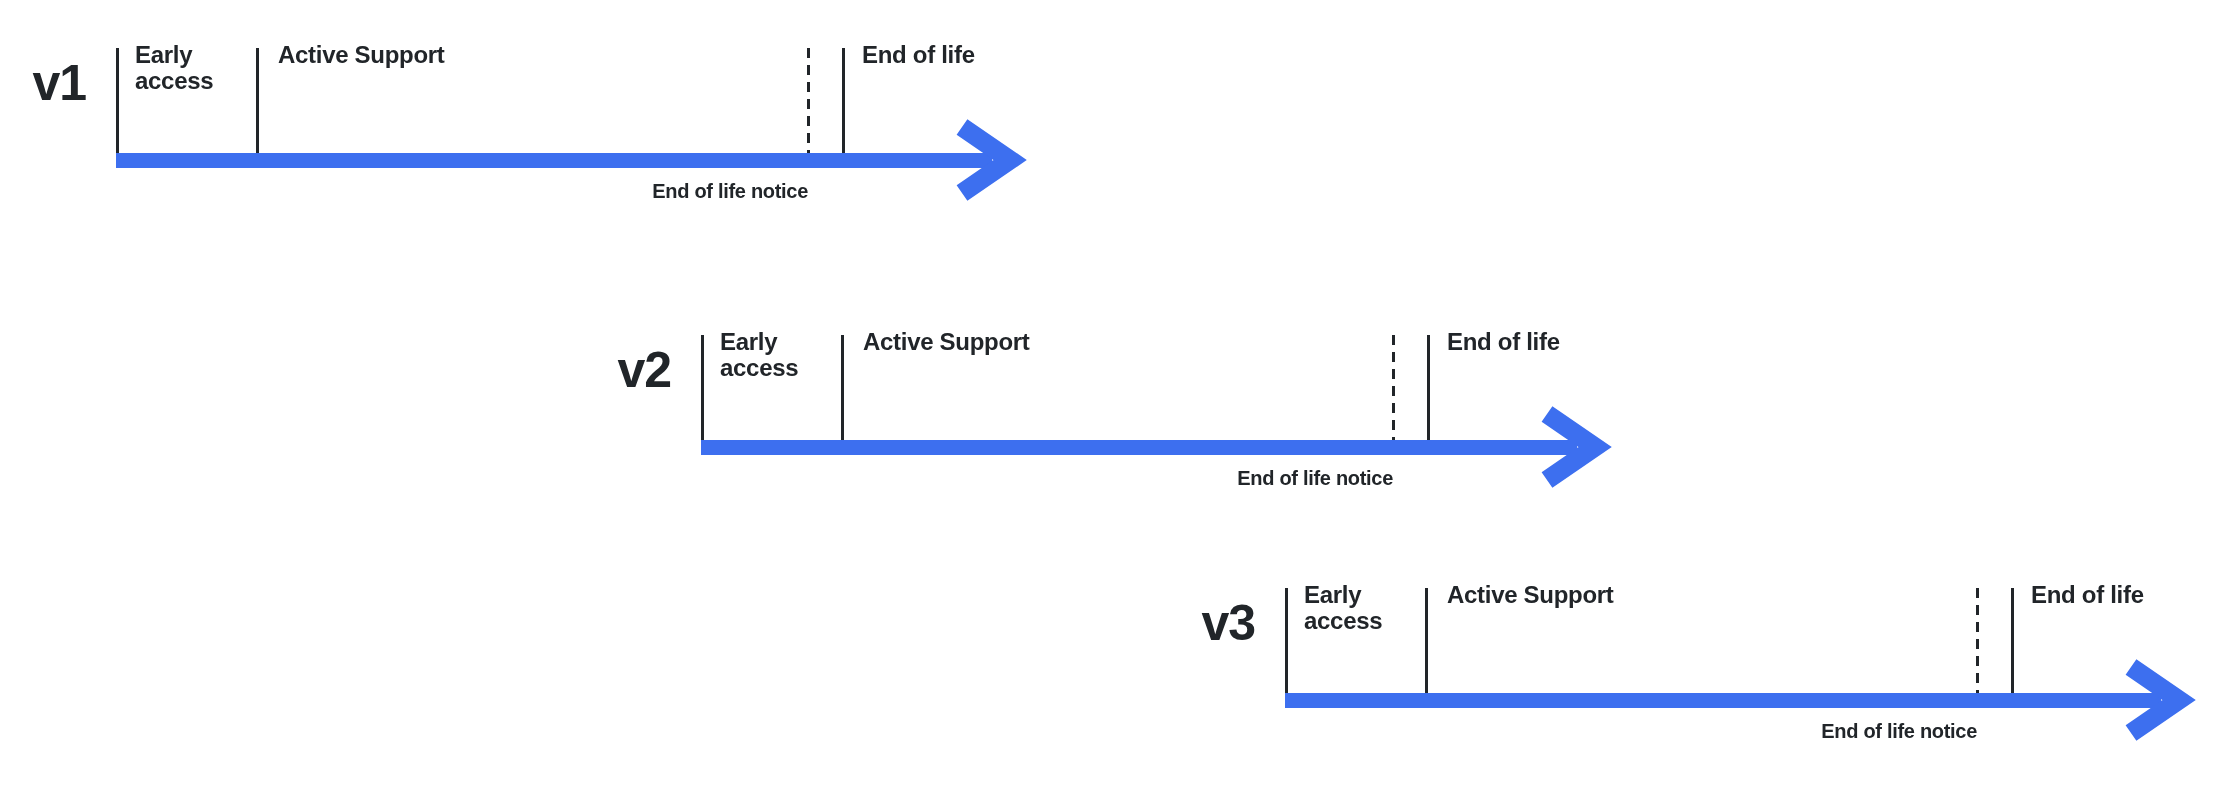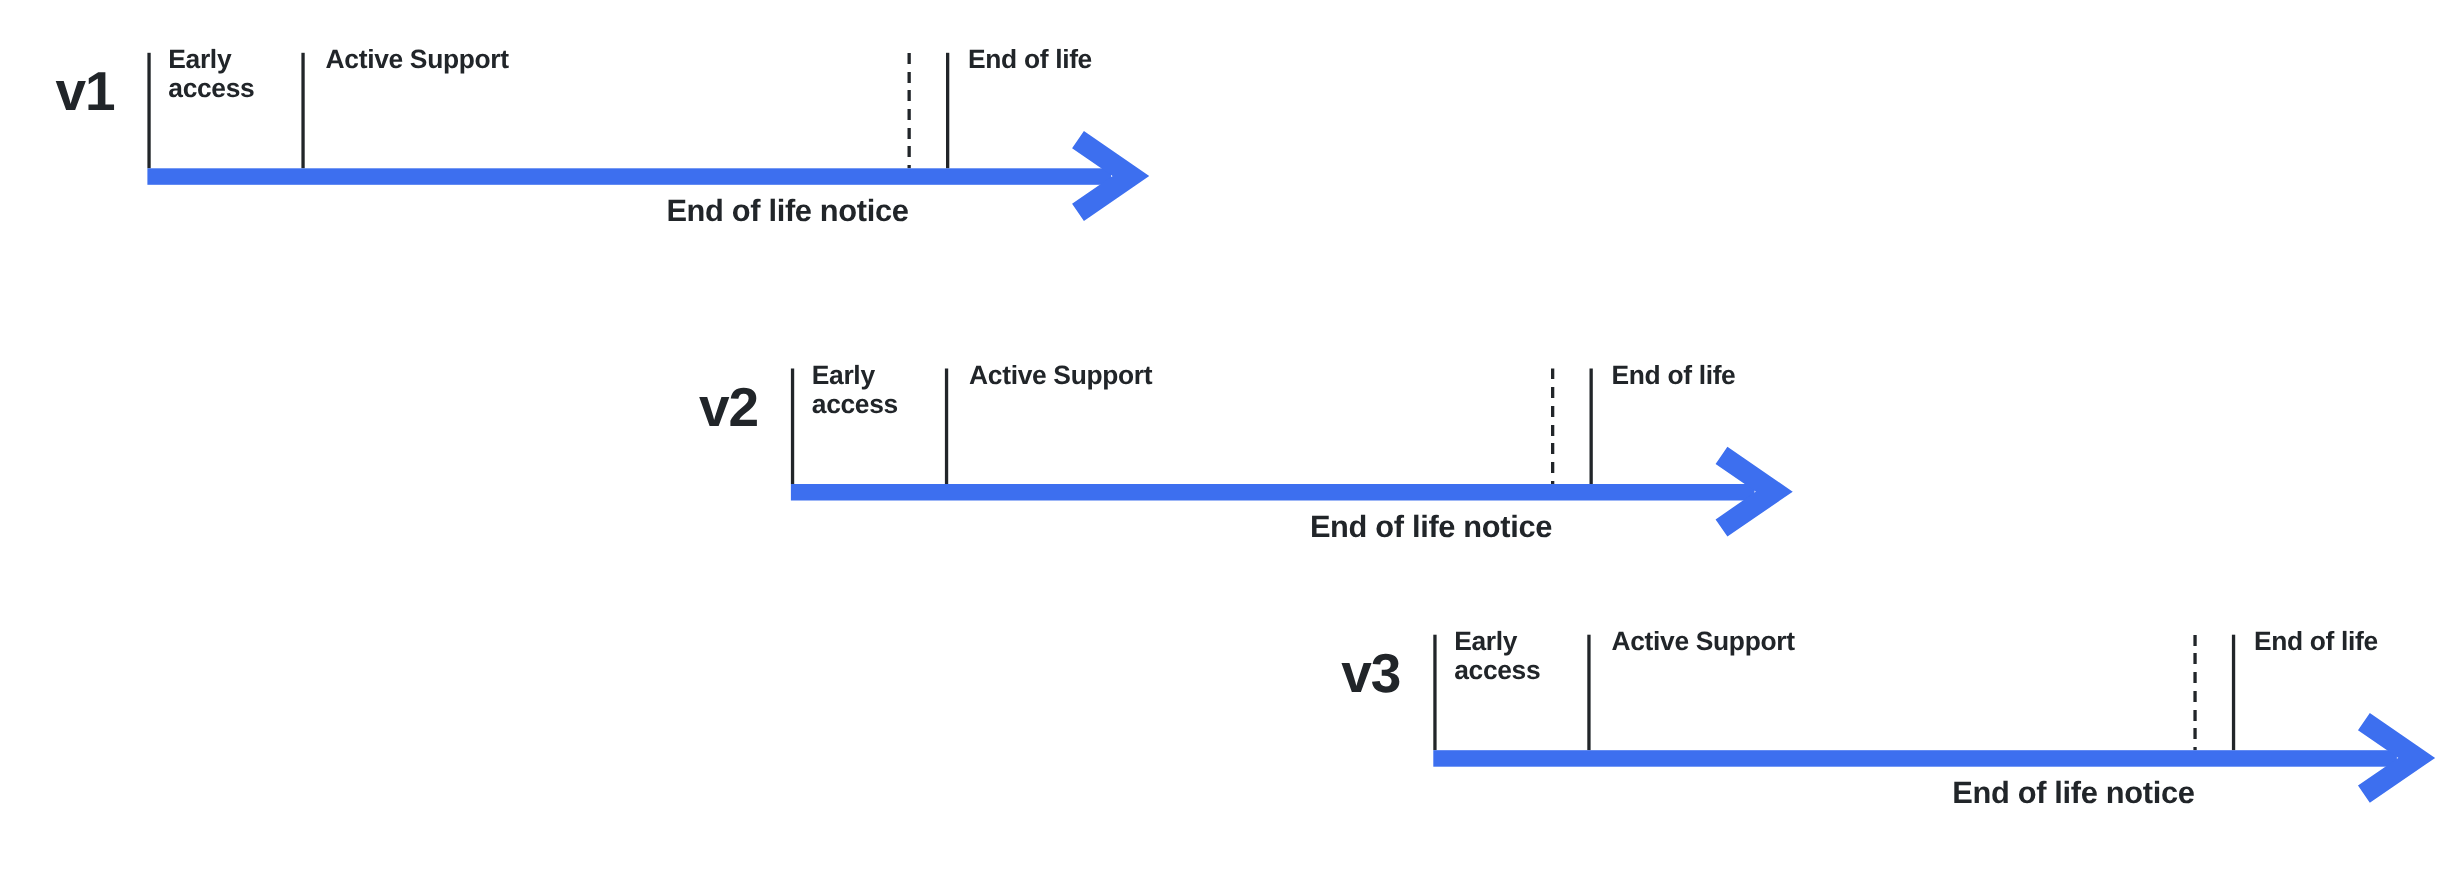--- a/index.html
+++ b/index.html
@@ -16,25 +16,24 @@
     position: relative;
     width: 2228px;
     height: 812px;
     background: #ffffff;
     overflow: hidden;
   }
   .timeline-row {
     position: absolute;
     width: 1059px;
     height: 230px;
-    margin-left: 18px;
   }
   .row-v1 { left: 0px;    top: 0px;   }
   .row-v2 { left: 585px;  top: 287px; }
-  .row-v3 { left: 1169px; top: 529px; }
+  .row-v3 { left: 1169px; top: 540px; }
 
   .version-label {
     position: absolute;
     left: 0px;
     top: 58px;
     width: 86px;
     text-align: right;
     font-size: 50px;
     line-height: 50px;
     font-weight: 700;
@@ -90,21 +89,21 @@
     top: 114px;
     width: 80px;
     height: 92px;
   }
   .notice-label {
     position: absolute;
     left: 500px;
     top: 176px;
     width: 308px;
     text-align: right;
-    font-size: 28px;
+    font-size: 20px;
     line-height: 31px;
     font-weight: 700;
     color: var(--ink);
     letter-spacing: -0.3px;
     white-space: nowrap;
   }
 </style>
 </head>
 <body>
 

